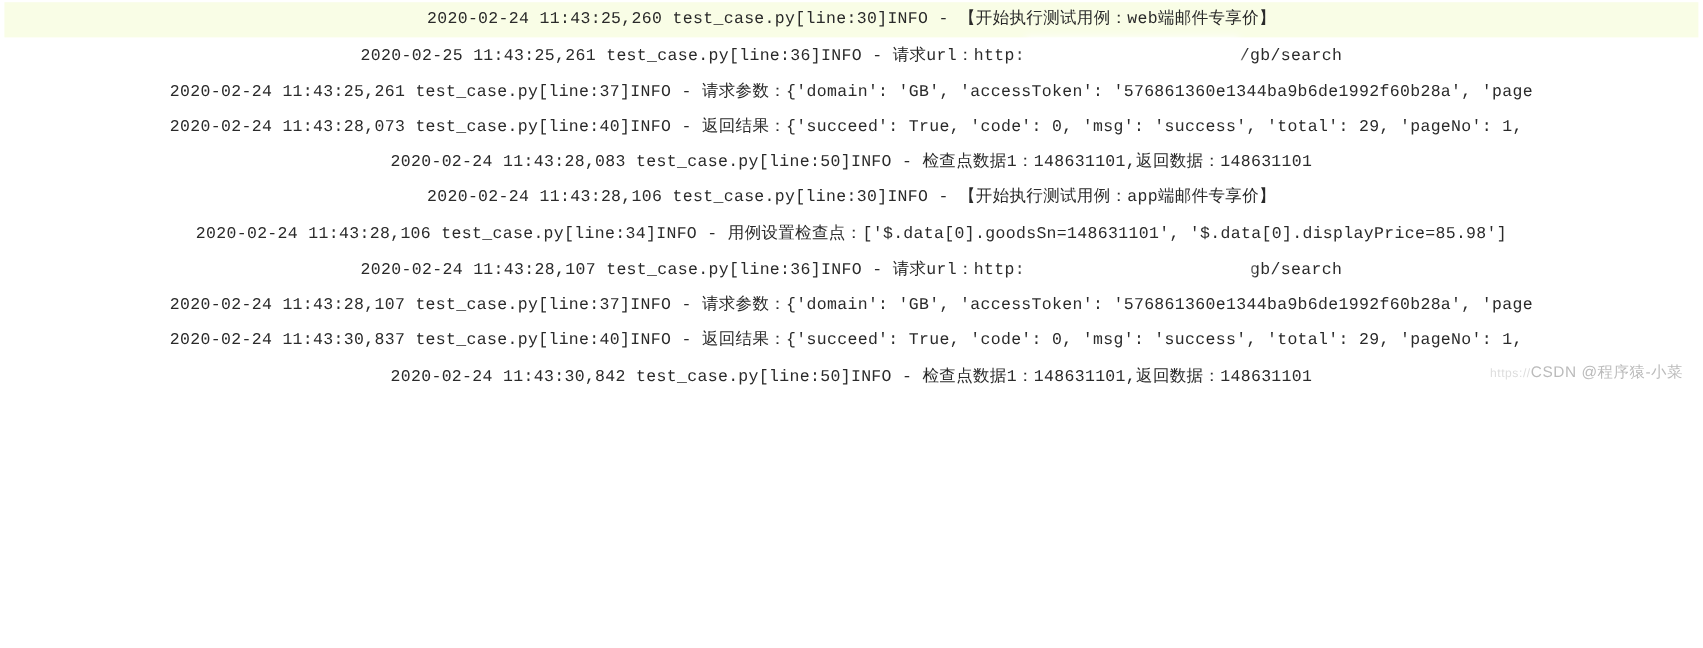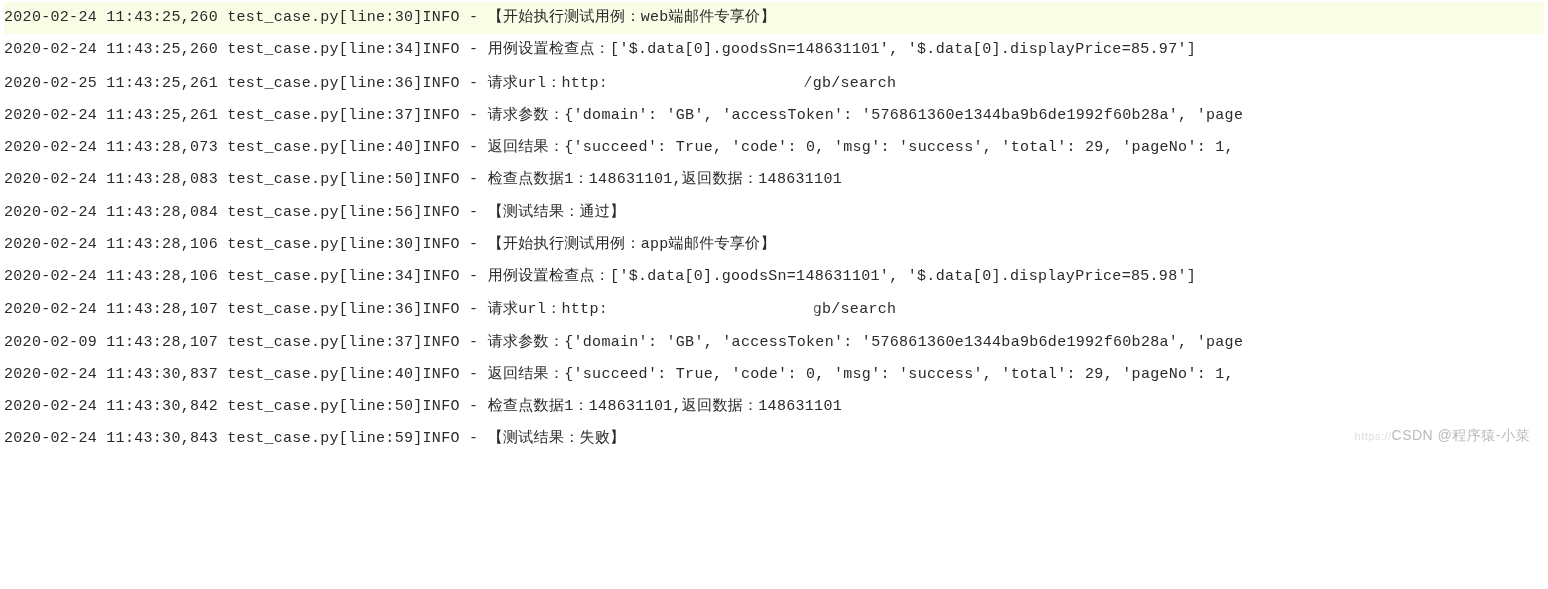--- a/index.html
+++ b/index.html
@@ -1,18 +1,19 @@
 <!DOCTYPE html>
 <html><head>
   <meta charset="utf-8">
   <style>
     * {
       margin: 0;
       padding: 0;
       box-sizing: border-box;
+      text-align: center;
     }
     body {
       font-family: 'Courier New', Consolas, monospace;
       font-size: 15px;
       background: #ffffff;
       color: #2a2a2a;
       line-height: 2.15;
       overflow-x: hidden;
       width: 1548px;
     }
@@ -59,30 +60,27 @@
       font-size: 11px;
     }
   </style>
 </head>
 <body>
 
 <div class="log-container">
   <span class="checkmark-icon">✔</span>
   <div id="log-lines">
       <div class="log-line highlighted"><span>2020-02-24 11:43:25,260 test_case.py[line:30]INFO - </span><span>【开始执行测试用例：web端邮件专享价】</span></div>
-      <div class="log-line"><span>2020-02-24 11:43:25,260 test_case.py[line:34]INFO - </span><span>用例设置检查点：['$.data[0].goodsSn=148631101', '$.data[0].displayPrice=85.97']</span></div>
       <div class="log-line"><span>2020-02-25 11:43:25,261 test_case.py[line:36]INFO - </span><span>请求url：http:</span><span class="redacted">xxxxxxxxxxxxxxxxxxxxx</span><span>/gb/search</span></div>
       <div class="log-line"><span>2020-02-24 11:43:25,261 test_case.py[line:37]INFO - </span><span>请求参数：{'domain': 'GB', 'accessToken': '576861360e1344ba9b6de1992f60b28a', 'page</span></div>
       <div class="log-line"><span>2020-02-24 11:43:28,073 test_case.py[line:40]INFO - </span><span>返回结果：{'succeed': True, 'code': 0, 'msg': 'success', 'total': 29, 'pageNo': 1, </span></div>
       <div class="log-line"><span>2020-02-24 11:43:28,083 test_case.py[line:50]INFO - </span><span>检查点数据1：148631101,返回数据：148631101</span></div>
-      <div class="log-line"><span>2020-02-24 11:43:28,084 test_case.py[line:56]INFO - </span><span>【测试结果：通过】</span></div>
       <div class="log-line"><span>2020-02-24 11:43:28,106 test_case.py[line:30]INFO - </span><span>【开始执行测试用例：app端邮件专享价】</span></div>
       <div class="log-line"><span>2020-02-24 11:43:28,106 test_case.py[line:34]INFO - </span><span>用例设置检查点：['$.data[0].goodsSn=148631101', '$.data[0].displayPrice=85.98']</span></div>
       <div class="log-line"><span>2020-02-24 11:43:28,107 test_case.py[line:36]INFO - </span><span>请求url：http:</span><span class="redacted">xxxxxxxxxxxxxxxxxxxxxx</span><span>gb/search</span></div>
-      <div class="log-line"><span>2020-02-09 11:43:28,107 test_case.py[line:37]INFO - </span><span>请求参数：{'domain': 'GB', 'accessToken': '576861360e1344ba9b6de1992f60b28a', 'page</span></div>
+      <div class="log-line"><span>2020-02-24 11:43:28,107 test_case.py[line:37]INFO - </span><span>请求参数：{'domain': 'GB', 'accessToken': '576861360e1344ba9b6de1992f60b28a', 'page</span></div>
       <div class="log-line"><span>2020-02-24 11:43:30,837 test_case.py[line:40]INFO - </span><span>返回结果：{'succeed': True, 'code': 0, 'msg': 'success', 'total': 29, 'pageNo': 1, </span></div>
       <div class="log-line"><span>2020-02-24 11:43:30,842 test_case.py[line:50]INFO - </span><span>检查点数据1：148631101,返回数据：148631101</span></div>
-      <div class="log-line"><span>2020-02-24 11:43:30,843 test_case.py[line:59]INFO - </span><span>【测试结果：失败】</span></div>
     </div>
   <div class="watermark">
     <span class="faint">https://</span><span>CSDN @程序猿-小菜</span>
   </div>
 </div>
 
 </body></html>

